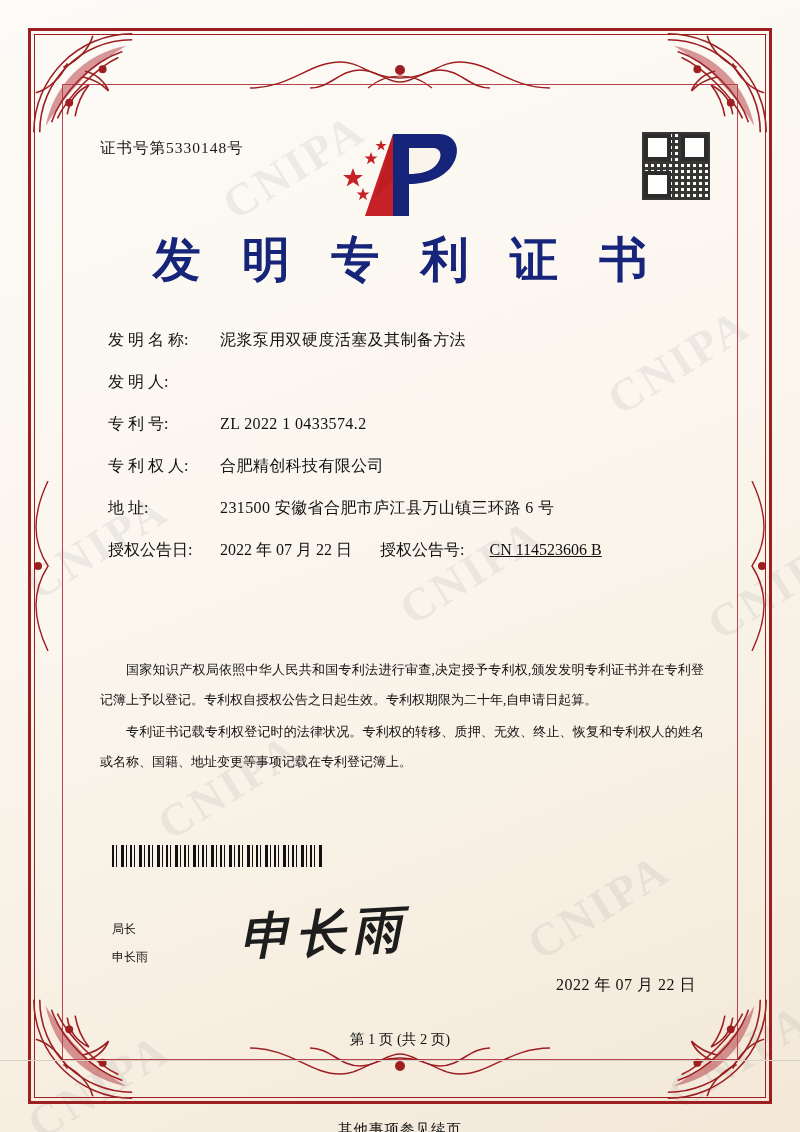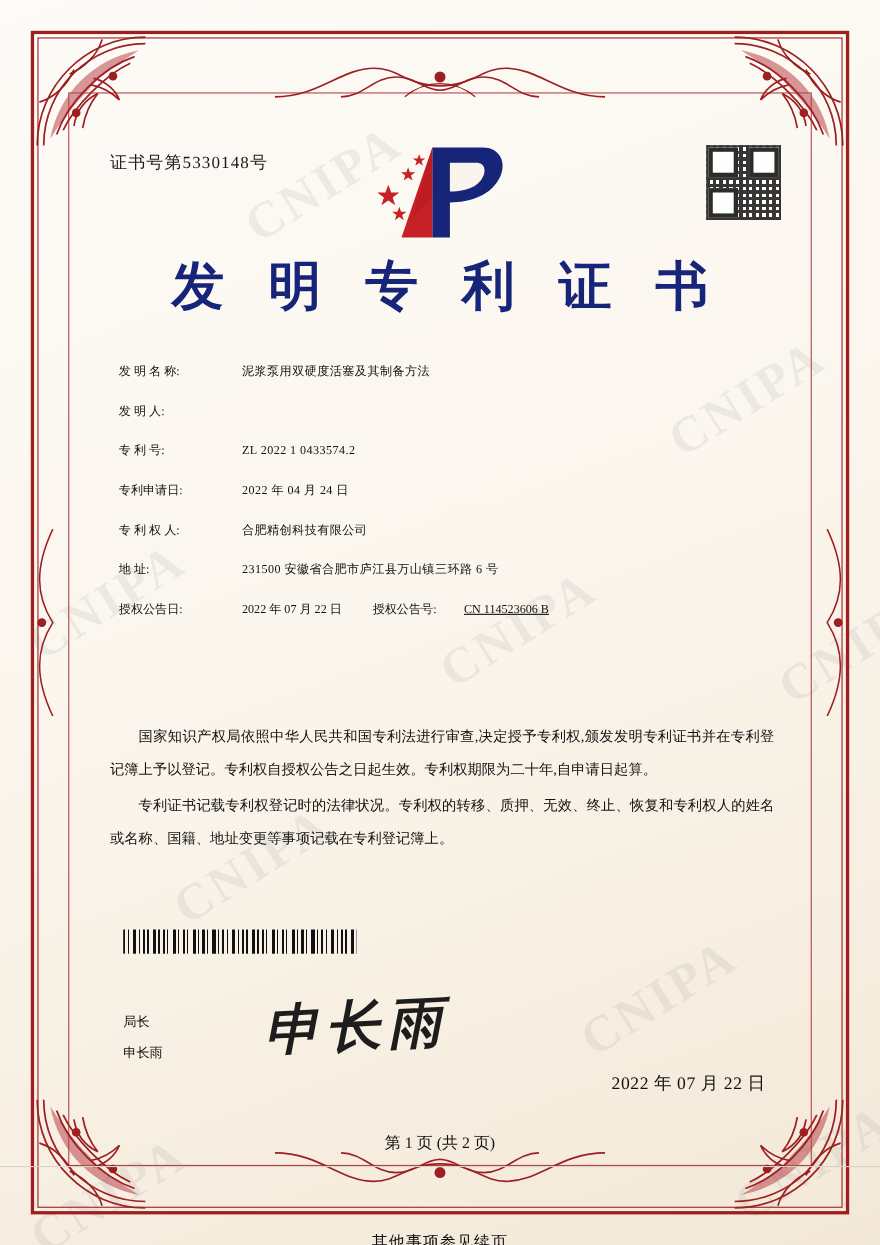--- a/index.html
+++ b/index.html
@@ -147,36 +147,36 @@
 
   .title {
     position: absolute;
     left: 0; right: 0;
     top: 228px;
     text-align: center;
     font-size: 48px;
     font-weight: bold;
     letter-spacing: 14px;
     color: #16247a;
-    font-family: Liberation Serif, serif;
+    font-family: Liberation Sans, sans-serif;
     text-indent: 14px;
   }
 
   
   .fields {
     position: absolute;
     left: 108px;
     top: 330px;
     right: 100px;
   }
   .field-row {
     display: flex;
     align-items: baseline;
     margin-bottom: 21px;
-    font-size: 11px;
+    font-size: 16px;
     color: #111;
   }
   .field-label {
     width: 112px;
     flex: 0 0 112px;
     letter-spacing: 0;
     white-space: nowrap;
   }
   .field-label.spaced {
     display: flex;
@@ -442,24 +442,20 @@
       <div class="field-value">泥浆泵用双硬度活塞及其制备方法</div>
     </div>
     <div class="field-row">
       <div class="field-label spaced">发 明 人:</div>
     </div>
     <div class="field-row">
       <div class="field-label spaced">专 利 号:</div>
       <div class="field-value">ZL 2022 1 0433574.2</div>
     </div>
     <div class="field-row">
-      <div class="field-label spaced">专利申请日:</div>
-      <div class="field-value">2022 年 04 月 24 日</div>
-    </div>
-    <div class="field-row">
       <div class="field-label spaced">专 利 权 人:</div>
       <div class="field-value">合肥精创科技有限公司</div>
     </div>
     <div class="field-row">
       <div class="field-label spaced">地 址:</div>
       <div class="field-value">231500 安徽省合肥市庐江县万山镇三环路 6 号</div>
     </div>
     <div class="field-row dual">
       <div class="field-label">授权公告日:</div>
       <div>2022 年 07 月 22 日</div>

